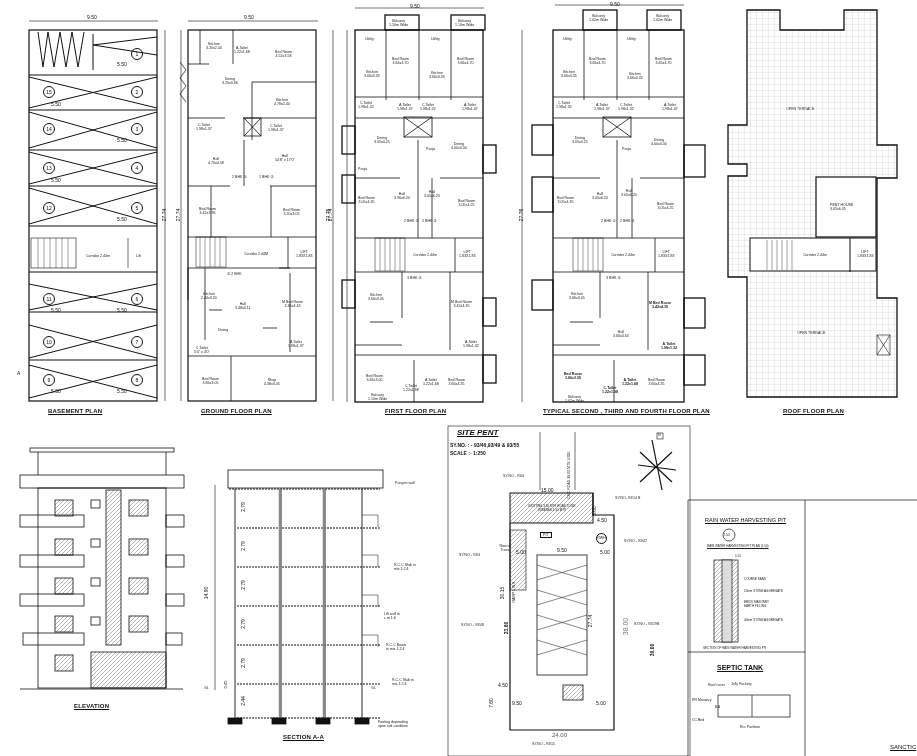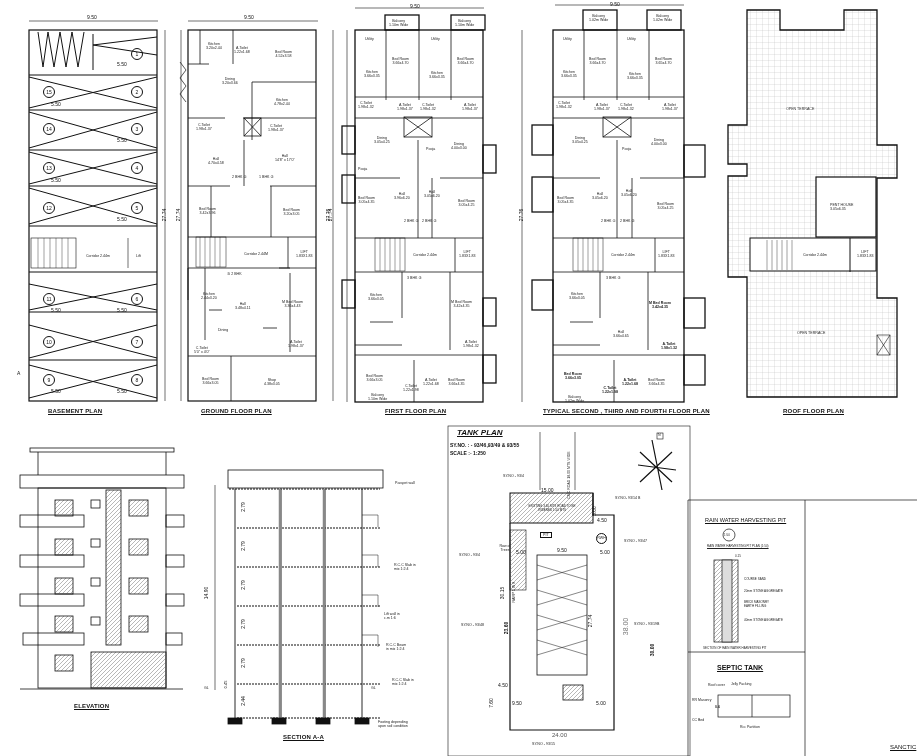--- a/index.html
+++ b/index.html
@@ -359,21 +359,21 @@
 <div class="lbl" style="left:204px;top:686px">GL</div>
 <div class="lbl" style="left:371px;top:686px">GL</div>
 <div class="lbl" style="left:395px;top:481px">Parapet wall</div>
 <div class="lbl" style="left:394px;top:563px;width:22px;white-space:normal;text-align:left">R.C.C Slab in mix 1:2:4</div>
 <div class="lbl" style="left:384px;top:612px;width:20px;white-space:normal;text-align:left">Lift wall in c.m 1:6</div>
 <div class="lbl" style="left:386px;top:643px;width:22px;white-space:normal;text-align:left">R.C.C Beam in mix 1:2:4</div>
 <div class="lbl" style="left:392px;top:678px;width:22px;white-space:normal;text-align:left">R.C.C Slab in mix 1:2:4</div>
 <div class="lbl" style="left:378px;top:720px;width:36px;white-space:normal;text-align:left">Footing depending upon soil condition</div>
 <div class="title" style="left:283px;top:734px">SECTION A-A</div>
 
-<div class="abs" style="left:457px;top:428px;font-size:8px;font-weight:bold;font-style:italic;text-decoration:underline">TANK PLAN</div>
+<div class="abs" style="left:457px;top:428px;font-size:8px;font-weight:bold;font-style:italic;text-decoration:underline">SITE PENT</div>
 <div class="abs" style="left:450px;top:442px;font-size:5px;font-weight:bold">SY.NO. : - 93/46,93/49 &amp; 93/55</div>
 <div class="abs" style="left:450px;top:450px;font-size:5px;font-weight:bold">SCALE :- 1:250</div>
 <div class="lbl" style="left:545px;top:473px;transform:rotate(-90deg);font-size:3.5px">CMC ROAD 18.00 MTS WIDE</div>
 <div class="lbl" style="left:522px;top:504px;width:60px;white-space:normal;font-size:3px">EXISTING 3.60 MTS ROAD TO BE WIDENED 1.50 MTS</div>
 <div class="lbl" style="left:503px;top:474px">SY.NO - 93/4</div>
 <div class="lbl" style="left:615px;top:496px">SY.NO- 93/14 B</div>
 <div class="lbl" style="left:624px;top:539px">SY.NO - 93/47</div>
 <div class="lbl" style="left:459px;top:553px">SY.NO - 93/4</div>
 <div class="lbl" style="left:461px;top:623px">SY.NO - 93/48</div>
 <div class="lbl" style="left:634px;top:622px">SY.NO - 93/19B</div>

